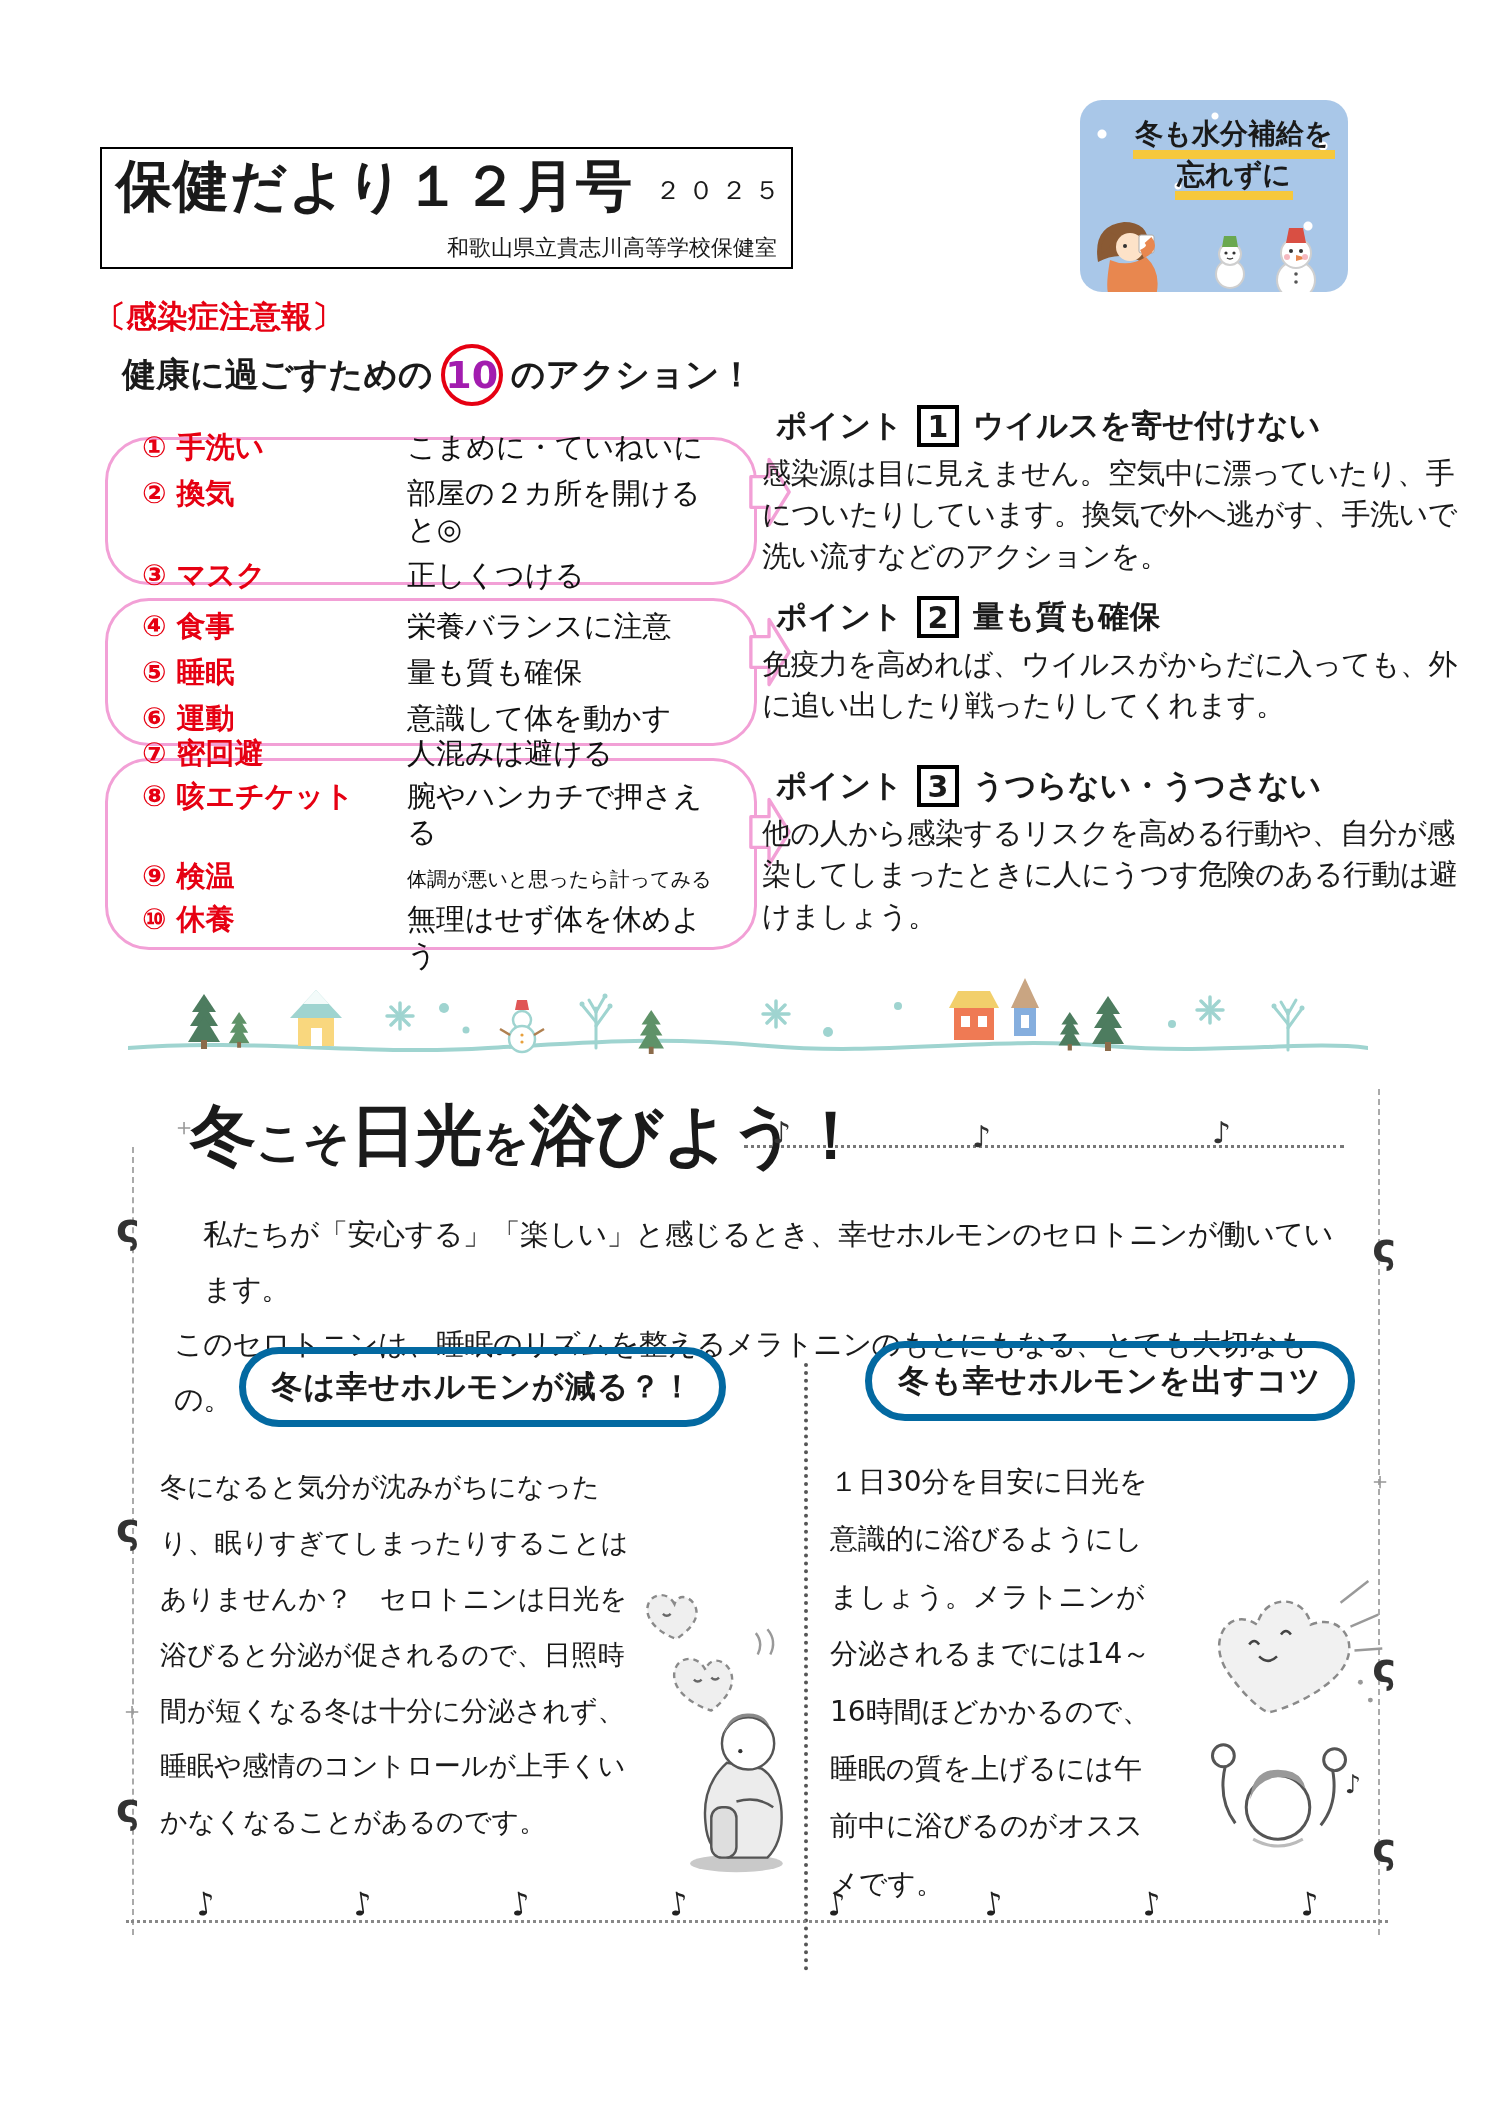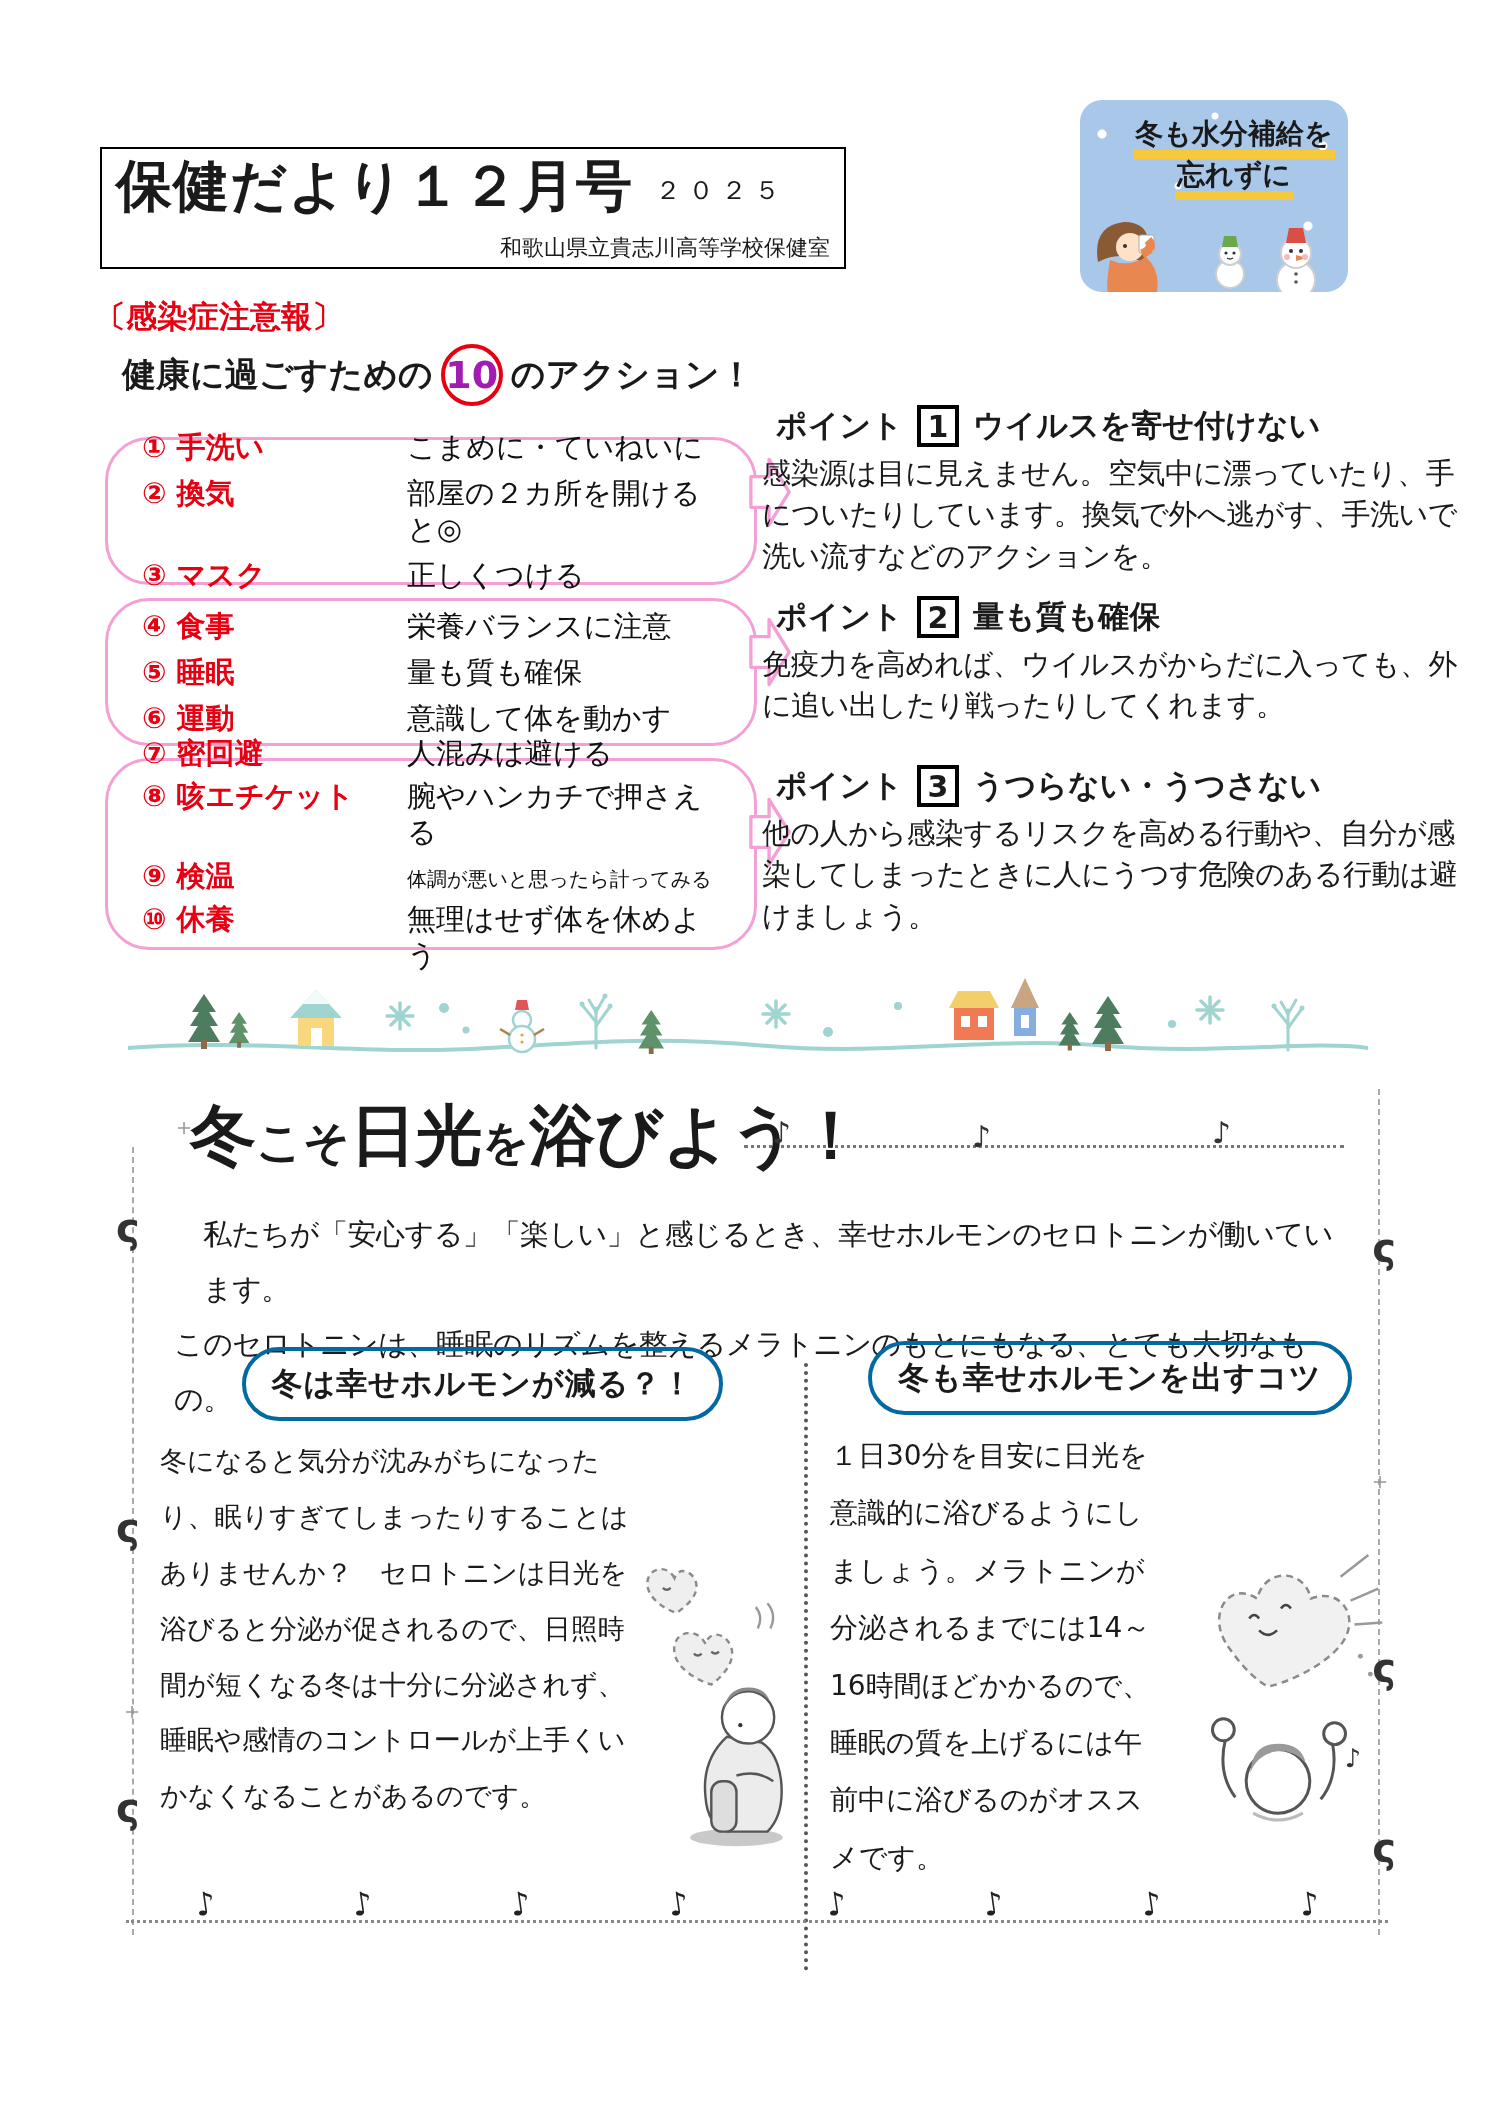--- a/index.html
+++ b/index.html
@@ -1,21 +1,21 @@
 <!DOCTYPE html>
 <html><head>
 <meta charset="utf-8">
 <style>
   * { box-sizing: border-box; margin: 0; padding: 0; }
   html,body { background:#ffffff; }
   body { font-family: "DejaVu Sans", "Liberation Sans", sans-serif; color:#1a1a1a; }
   .page { position:relative; width:1489px; height:2105px; margin:0 auto; background:#fff; overflow:hidden; }
 
   
-  .masthead { position:absolute; left:100px; top:147px; width:746px; height:122px;
+  .masthead { position:absolute; left:100px; top:147px; width:693px; height:122px;
               border:2px solid #000; padding:8px 10px 4px 14px;
               display:flex; flex-direction:column; justify-content:space-between; }
   .masthead-row { display:flex; align-items:flex-end; gap:22px; }
   .masthead-title { font-size:56px; font-weight:600; letter-spacing:1px; line-height:1.05; white-space:nowrap; }
   .masthead-year { font-size:26px; letter-spacing:7px; padding-bottom:8px; white-space:nowrap; }
   .masthead-sub { align-self:flex-end; font-size:22px; padding-right:4px; }
 
   
   .hydration-card { position:absolute; left:1080px; top:100px; width:268px; height:192px;
     background:#a9c7e8; border-radius:22px; overflow:hidden;
@@ -73,23 +73,23 @@
   .sun-title .big { font-size:66px; }
   .sun-title .small { font-size:46px; }
   .sun-topline { position:absolute; left:612px; top:60px; width:600px; border-top:3px dotted #777; }
   .sun-intro { position:absolute; left:42px; top:122px; width:1180px; font-size:29px;
                line-height:1.9; letter-spacing:-0.5px; }
   .sun-intro .indent { padding-left:1em; }
   .col-sep { position:absolute; left:672px; top:278px; height:608px; border-left:4px dotted #555; }
   .col { position:absolute; }
   .col-left  { left:28px;  top:262px; width:645px; }
   .col-right { left:698px; top:256px; width:560px; }
-  .col-head { border:4px solid #0369a1; border-radius:48px; padding:12px 26px;
+  .col-head { border:7px solid #0369a1; border-radius:48px; padding:12px 26px;
               font-size:31px; font-weight:800; text-align:center; width:fit-content;
-              margin:0 auto 12px; white-space:nowrap; letter-spacing:1px; }
+              margin:0 auto 32px; white-space:nowrap; letter-spacing:1px; }
   .col-body { font-size:27px; line-height:2.07; letter-spacing:0; }
   .col-right .col-body { font-size:28px; line-height:2.05; width:555px; }
   .illu { float:right; }
   #illu-sad   { width:170px; height:300px; margin:118px 0 0 6px; }
   #illu-happy { width:225px; height:288px; margin:120px 0 0 4px; }
 
   .sun-bottomline { position:absolute; left:-6px; bottom:10px; width:1262px;
                     border-bottom:3px dotted #888; height:36px;
                     display:flex; justify-content:space-around; align-items:flex-end; }
   .note-glyph { font-size:32px; color:#222; line-height:1; transform:rotate(-8deg); }

